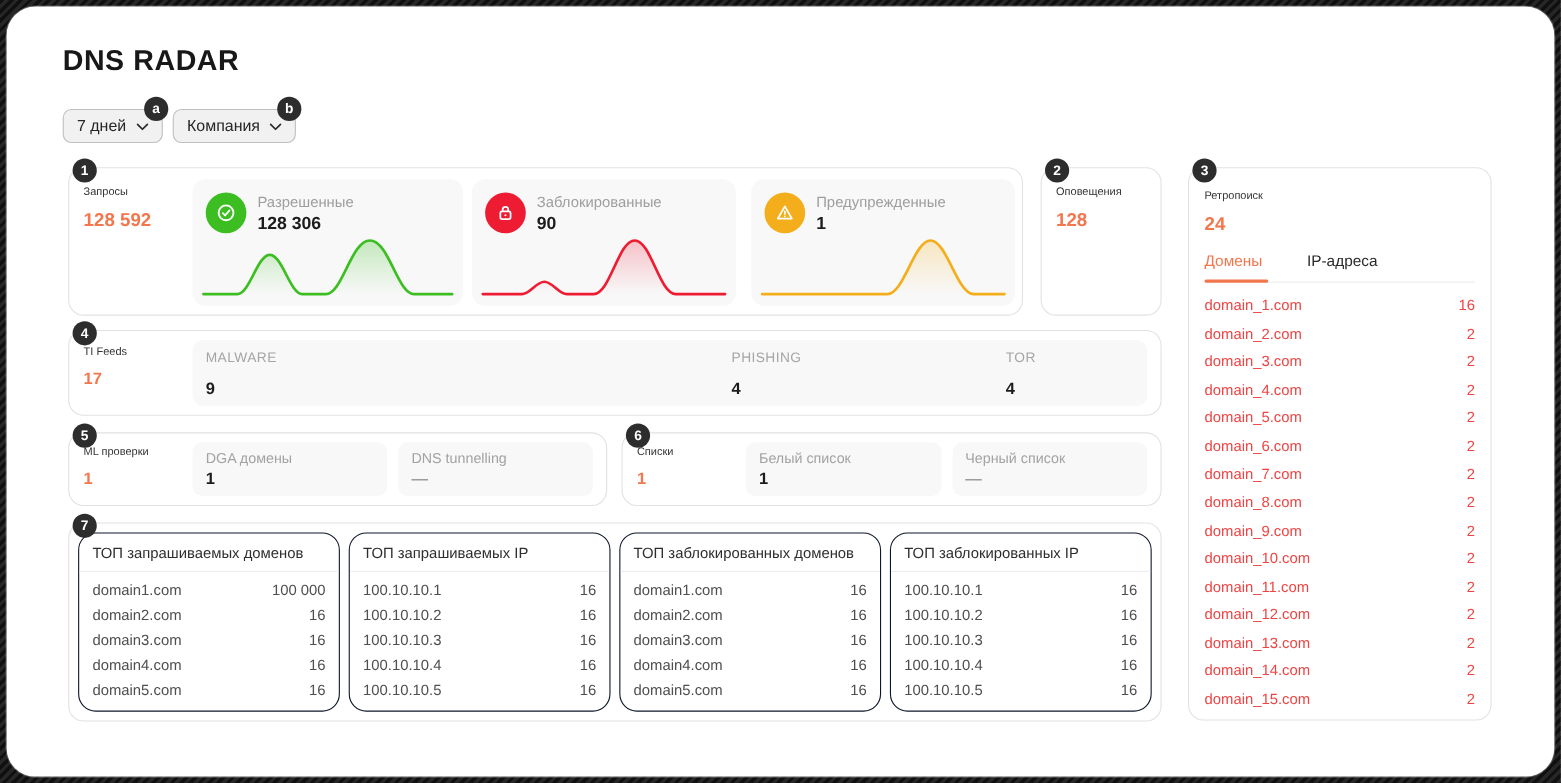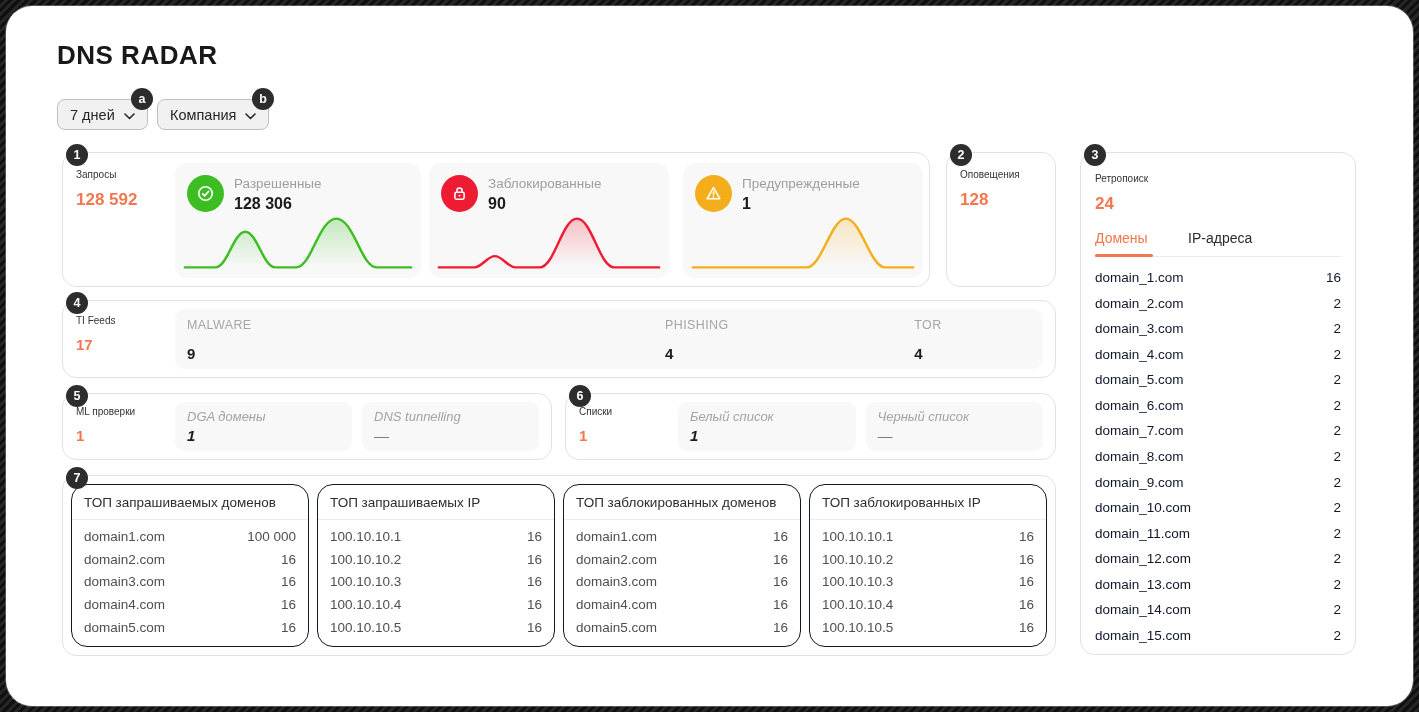--- a/index.html
+++ b/index.html
@@ -66,37 +66,37 @@
   .retro-tab{font-size:14px;cursor:pointer;}
   .retro-tab.active{color:#f2774e;}
   .retro-tab.inactive{color:#2b2b2b;margin-left:36px;}
   .retro-divider{position:absolute;left:14px;right:14px;top:103px;height:1px;background:#ececec;}
   .retro-underline{position:absolute;left:14px;top:101px;width:58px;height:3px;background:#f2774e;border-radius:2px;z-index:2;}
   .retro-rows{
     position:absolute;left:14px;right:14px;top:112px;bottom:6px;
     display:flex;flex-direction:column;
   }
   .retro-row{flex:1;display:flex;align-items:center;justify-content:space-between;
-    font-size:13.5px;color:#0f172a;}
+    font-size:13.5px;color:#ef4444;}
   
   #card-ti{left:56px;top:294px;width:994px;height:78px;}
   .feeds-panel{
     position:absolute;left:112px;top:8px;right:12px;bottom:8px;background:#f8f8f8;
     border-radius:10px;padding:9px 12px;box-sizing:border-box;display:flex;gap:16px;
   }
   .feed{display:flex;flex-direction:column;min-width:0;}
   .feed-label{font-size:12.5px;color:#a5a5a5;letter-spacing:.4px;white-space:nowrap;}
   .feed-track{height:4px;border-radius:2px;background:#ececec;margin-top:7px;overflow:hidden;}
   .feed-fill{display:block;height:100%;border-radius:2px;}
   .feed-value{font-size:15px;font-weight:700;color:#1c1c1c;margin-top:6px;}
   
   #card-ml{left:56px;top:387px;width:490px;height:67px;}
   #card-lists{left:559px;top:387px;width:491px;height:67px;}
   .mini-items{
-    position:absolute;left:112px;top:8px;right:12px;bottom:8px;display:flex;gap:10px;font-style:italic;
+    position:absolute;left:112px;top:8px;right:12px;bottom:8px;display:flex;gap:10px;
   }
   .mini-item{flex:1;background:#f8f8f8;border-radius:9px;padding:7px 12px;box-sizing:border-box;}
   .mini-item .lbl{font-size:13px;color:#a3a3a3;}
   .mini-item .val{font-size:15px;font-weight:700;color:#1c1c1c;margin-top:3px;}
   .mini-item .val.muted{color:#7e7e7e;font-weight:400;}
   
   #card-tops{left:56px;top:469px;width:994px;height:181px;}
   .top-tables{position:absolute;inset:8px;display:flex;gap:8px;}
   .top-table{
     flex:1;border:1px solid #0f172a;border-radius:16px;display:flex;flex-direction:column;

